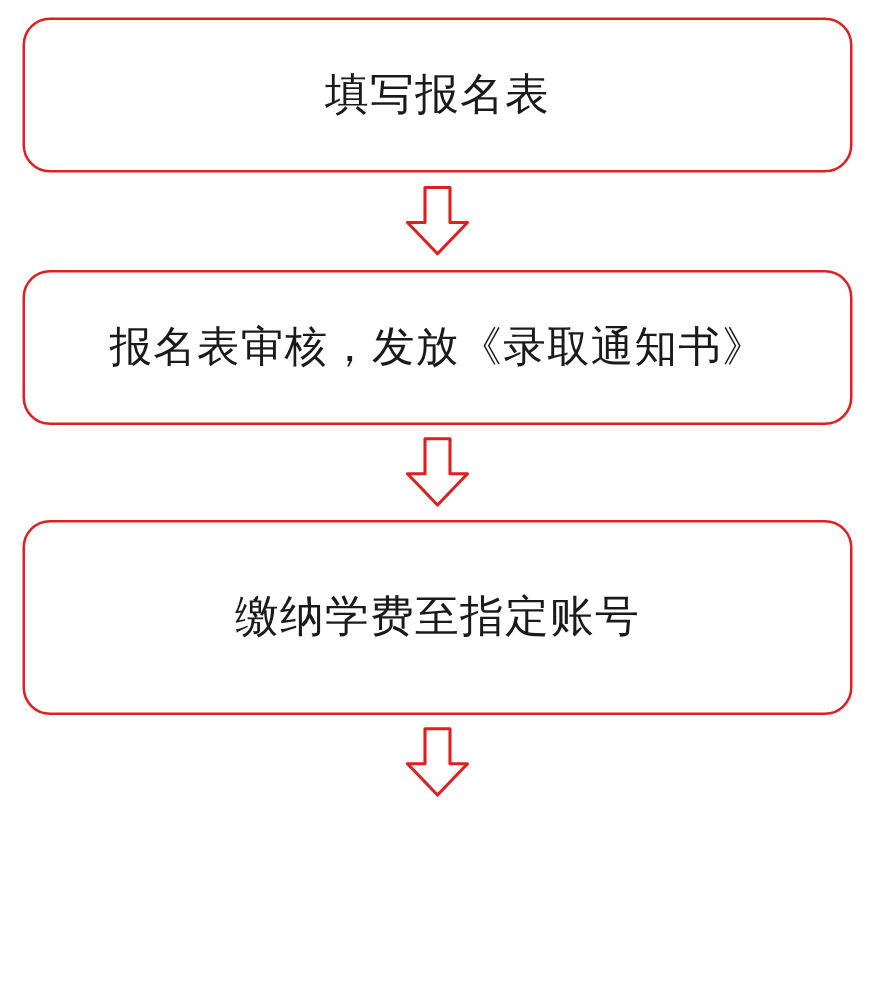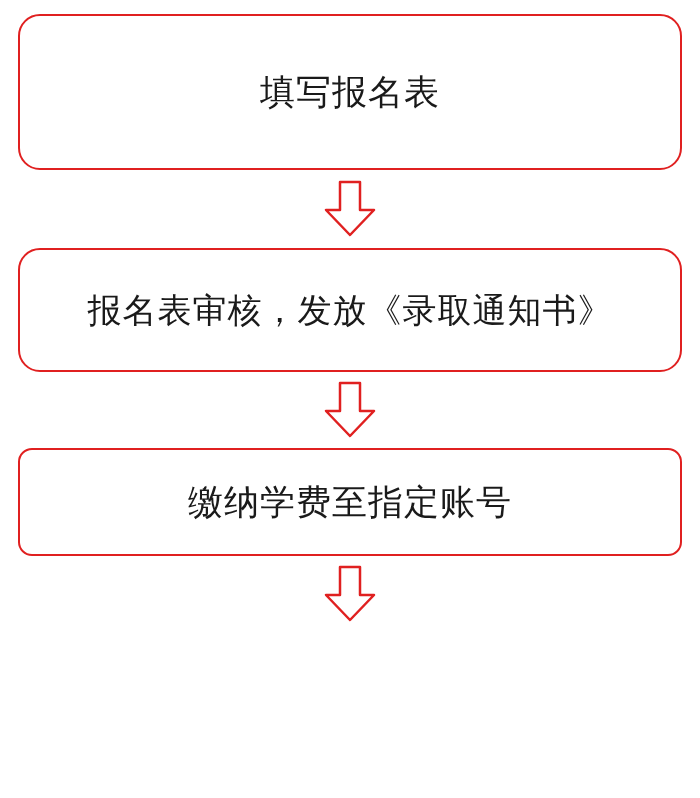--- a/index.html
+++ b/index.html
@@ -27,23 +27,23 @@
     width: 664px;
     box-sizing: border-box;
     border: 2px solid #e02020;
     border-radius: 22px;
     background: #ffffff;
     display: flex;
     align-items: center;
     justify-content: center;
     text-align: center;
   }
-  .node-1 { height: 156px; }
+  .node-1 { height: 124px; }
   .node-2 { height: 124px; }
-  .node-3 { height: 108px; border-radius: 14px; }
+  .node-3 { height: 156px; }
   .node-4 { height: 128px; }
   .node-label {
     color: #1a1a1a;
     font-size: 35px;
     line-height: 1.25;
     letter-spacing: 1px;
     font-family: "Liberation Sans", sans-serif;
     white-space: nowrap;
   }
   .node-2 .node-label { font-size: 34px; }

